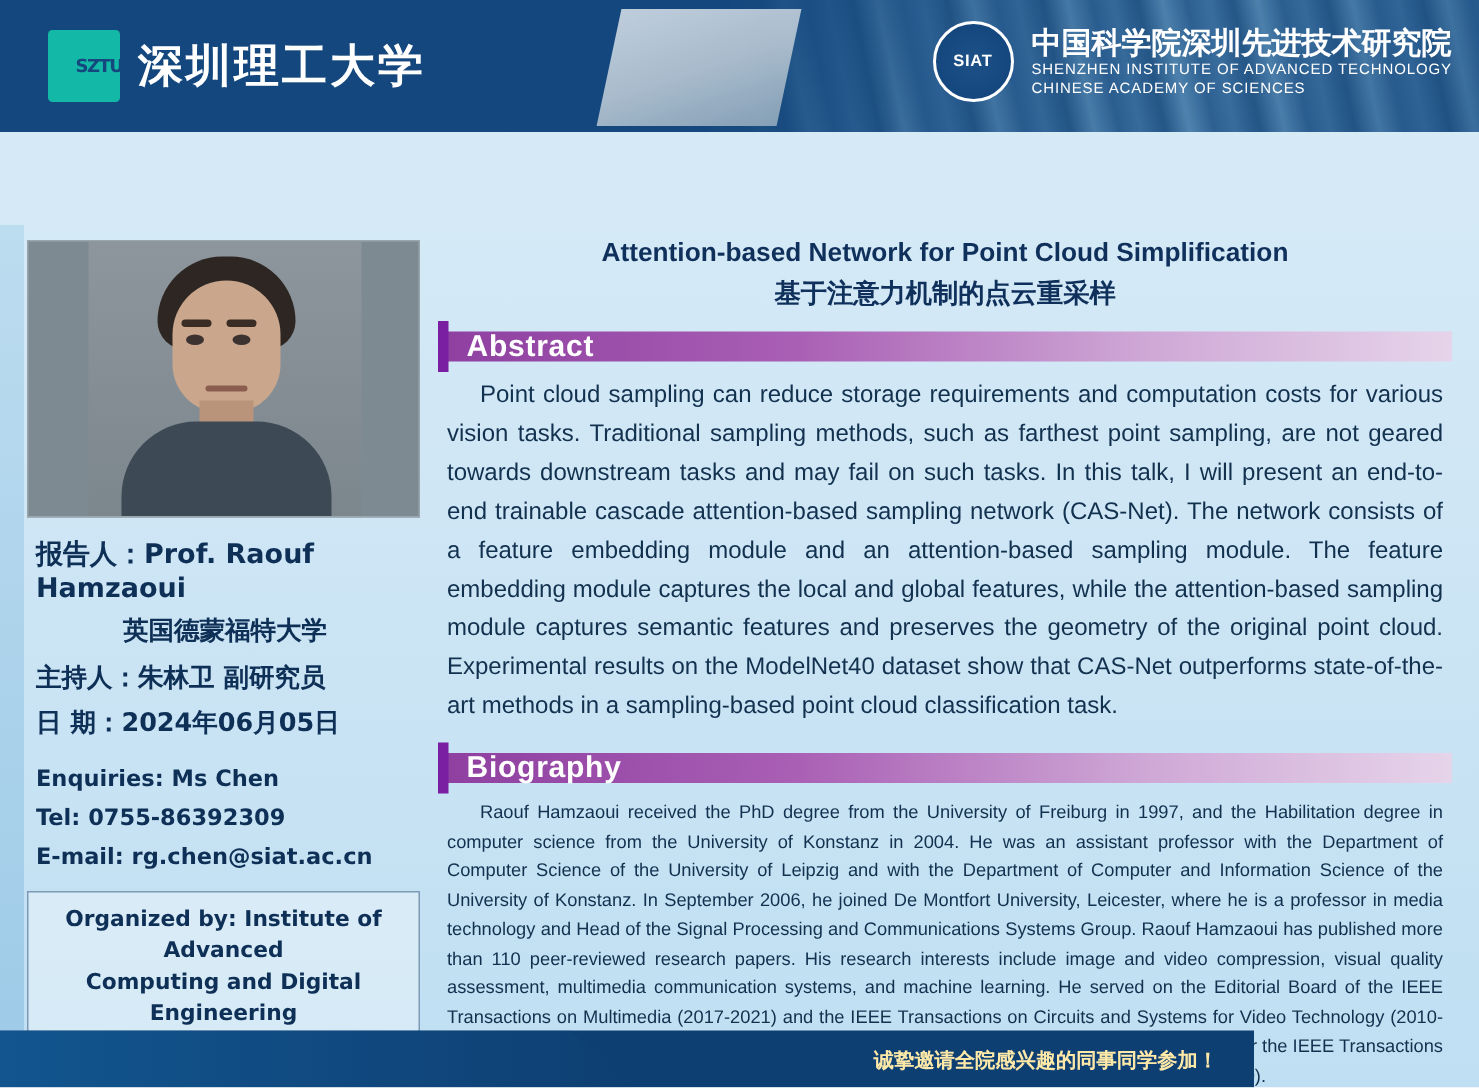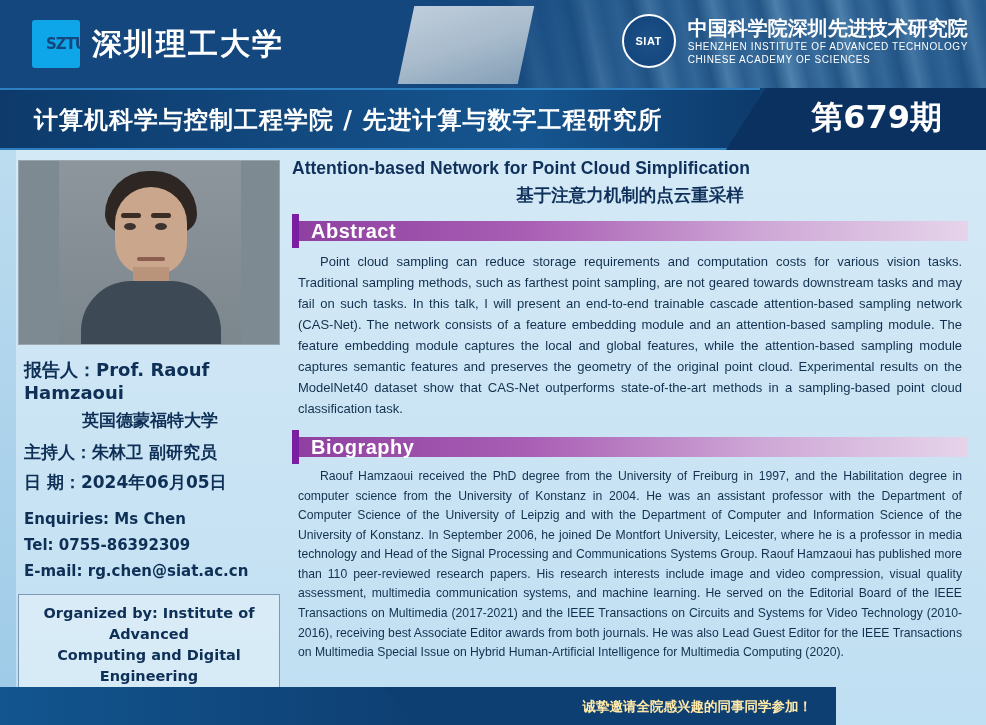--- a/index.html
+++ b/index.html
@@ -37,23 +37,23 @@
     background: linear-gradient(160deg, #e8eef3 0%, #cdd8e0 50%, #9fb4c4 100%);
     transform: skewX(-12deg);
     opacity: .85;
   }
   .logo-box {
     position: absolute; left: 32px; top: 20px;
     display: flex; align-items: center; gap: 12px;
     z-index: 3;
   }
   .logo-mark {
-    width: 48px; height: 48px; background: #0ea5e9; border-radius: 3px;
+    width: 48px; height: 48px; background: #14b8a6; border-radius: 3px;
     display: flex; align-items: center; justify-content: center;
-    color: #14477d; font-size: 15px; font-weight: bold; line-height: 11px;
+    color: #14477d; font-size: 12px; font-weight: bold; line-height: 11px;
     text-align: center; letter-spacing: -1px;
     font-family: "DejaVu Sans", sans-serif;
     padding-left: 20px;
   }
   .logo-text {
     color: #ffffff; font-size: 30px; font-weight: bold; letter-spacing: 2px;
     font-family: "DejaVu Sans", sans-serif;
   }
   .siat-block {
     position: absolute; right: 18px; top: 14px; z-index: 3;
@@ -156,21 +156,21 @@
   }
 
   
   .right-col { position: absolute; left: 292px; top: 158px; width: 676px; }
   .lec-title {
     text-align: center; color: #7b1fa2; font-size: 23px; font-weight: bold;
     letter-spacing: 1px; font-family: "DejaVu Sans", sans-serif;
     margin-bottom: 14px;
   }
   .talk-en {
-    color: #10305c; font-size: 17.5px; font-weight: bold;
+    text-align: center; color: #10305c; font-size: 17.5px; font-weight: bold;
     margin-bottom: 4px;
   }
   .talk-cn {
     text-align: center; color: #10305c; font-size: 17.5px; font-weight: bold;
     font-family: "DejaVu Sans", sans-serif;
     margin-bottom: 14px;
   }
 
   .sec-head {
     position: relative; height: 20px; width: 676px;
@@ -178,21 +178,21 @@
     display: flex; align-items: center;
   }
   .sec-head .tick {
     width: 7px; height: 34px; background: #7b1fa2; margin-right: 12px;
   }
   .sec-head .label {
     color: #ffffff; font-size: 20px; font-weight: bold; letter-spacing: .5px;
   }
   .sec-body {
     padding: 10px 6px 0 6px;
-    color: #12314f; font-size: 13px; line-height: 1.62;
+    color: #12314f; font-size: 16px; line-height: 1.62;
     text-align: justify;
   }
   .sec-body p { margin: 0; text-indent: 22px; }
   .sec-body.bio { font-size: 12.2px; line-height: 1.60; }
   .gap { height: 18px; }
 
   
   .footer {
     position: absolute; left: 0; bottom: 0; width: 836px; height: 38px;
     background: #0e3f72;
@@ -228,26 +228,20 @@
     <div class="siat-block">
       <div class="siat-seal">SIAT</div>
       <div class="siat-txt">
         <div class="siat-cn">中国科学院深圳先进技术研究院</div>
         <div class="siat-en1">SHENZHEN INSTITUTE OF ADVANCED TECHNOLOGY</div>
         <div class="siat-en2">CHINESE ACADEMY OF SCIENCES</div>
       </div>
     </div>
   </div>
 
-  <div class="titlebar">
-    <div class="bar-inner"></div>
-    <div class="dept">计算机科学与控制工程学院 / 先进计算与数字工程研究所</div>
-    <div class="issue-wrap"></div>
-    <div class="issue">第679期</div>
-  </div>
 
   <div class="side-deco"></div>
 
   <div class="left-col">
 
     <div class="photo-frame">
       <div class="portrait">
         <div class="p-hair"></div>
         <div class="p-face"></div>
         <div class="p-brow-l"></div>

